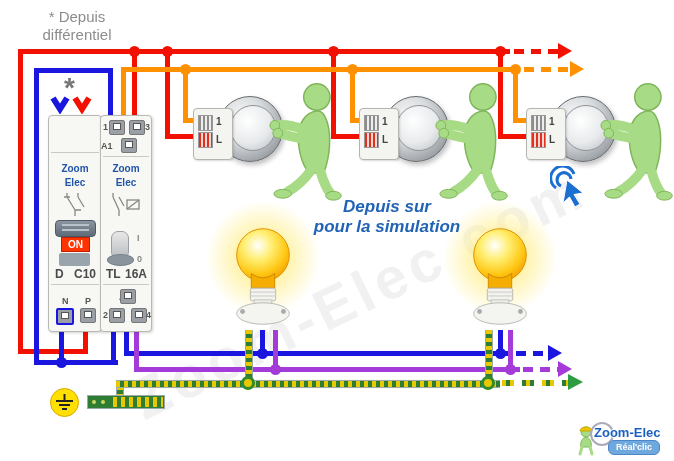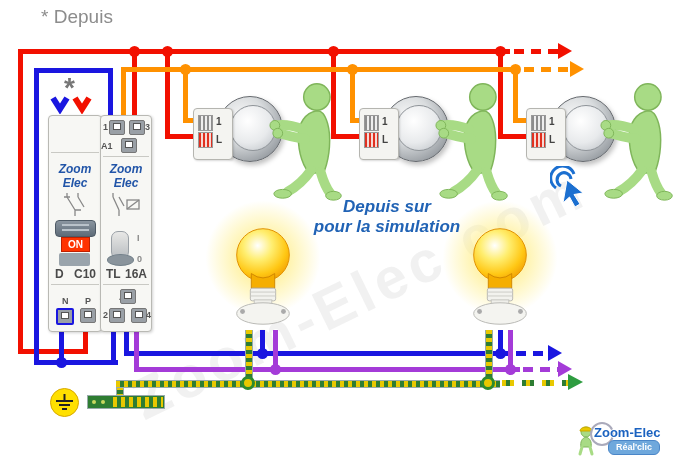--- a/index.html
+++ b/index.html
@@ -20,21 +20,21 @@
   .earth-v{background:repeating-linear-gradient(0deg,#E8C800 0 4px,#2E7D32 4px 8px);border-left:1px solid #9aa;border-right:1px solid #9aa;}
   .earth-dash{background-image:repeating-linear-gradient(90deg,transparent 0 12px,#ffffff 12px 20px),
               repeating-linear-gradient(90deg,#E8C800 0 4px,#2E7D32 4px 8px);}
   .dot{position:absolute;width:11px;height:11px;border-radius:50%;z-index:3;}
   .edot{position:absolute;width:8px;height:8px;border-radius:50%;background:#E8C800;border:3px solid #2E8B2E;z-index:3;}
   .arr{position:absolute;width:0;height:0;z-index:3;}
   
   .device{position:absolute;top:115px;height:215px;background:#F7F7F4;border:1px solid #b9b9b4;
           border-radius:4px;box-shadow:1px 1px 3px rgba(0,0,0,.18);z-index:4;}
   .brand{position:absolute;width:100%;text-align:center;color:#2255A8;font-weight:bold;
-         font-style:italic;font-size:12px;line-height:14px;}
+         font-size:10px;line-height:14px;}
   .rating{position:absolute;width:100%;top:151px;font-size:12px;font-weight:bold;color:#4a4a4a;}
   .divline{position:absolute;left:2px;right:2px;height:1px;background:#c9c9c4;}
   .term{position:absolute;width:14px;height:13px;background:#9AA0A6;border:1px solid #777;border-radius:2px;}
   .term i{display:block;width:6px;height:5px;background:#fff;border:1px solid #555;margin:2px auto;}
   .tlabel{position:absolute;font-size:9px;font-weight:bold;color:#555;}
   
   .pb{position:absolute;width:112px;height:78px;z-index:4;}
   .pb-block{position:absolute;left:0;top:0;width:38px;height:50px;background:#F4F4F1;border:1px solid #b5b5b0;
             border-radius:4px;box-shadow:1px 1px 2px rgba(0,0,0,.15);}
   .stripes{position:absolute;left:4px;width:13px;height:14px;border:1px solid #999;
@@ -170,22 +170,23 @@
       <path d="M13.5,5 V12 M5,12 H22 M8,16 H19 M11,20 H16"></path>
         </g>
       </svg>
   </div>
   <div class="abs" style="left:87px;top:395px;width:76px;height:12px;background:#2E7D32;border:1px solid #9aa;z-index:4;">
     <div style="position:absolute;right:1px;top:1px;bottom:1px;width:50px;background:repeating-linear-gradient(90deg,#E8C800 0 4px,#2E7D32 4px 8px);"></div>
     <div style="position:absolute;left:4px;top:4px;width:4px;height:4px;border-radius:50%;background:#C8D860;"></div>
     <div style="position:absolute;left:13px;top:4px;width:4px;height:4px;border-radius:50%;background:#C8D860;"></div>
   </div>
 
-  <div class="abs" style="left:18px;top:8px;width:118px;text-align:center;font-size:19px;line-height:18px;color:#8C8C8C;z-index:5;">
+  <div class="abs" style="left:18px;top:8px;width:118px;text-align:center;font-size:15px;line-height:18px;color:#8C8C8C;z-index:5;">
     <div>* Depuis</div>
+    <div>différentiel</div>
   </div>
   <div class="abs" style="left:64px;top:72px;font-size:28px;font-weight:bold;color:#777;z-index:5;">*</div>
 
   <svg class="abs" style="left:50px;top:96px;z-index:5;" width="20" height="18" viewBox="0 0 20 18">
     <polyline points="3,2 10,13 17,2" fill="none" stroke="#1A16E0" stroke-width="6"></polyline>
     </svg>
   <svg class="abs" style="left:72px;top:96px;z-index:5;" width="20" height="18" viewBox="0 0 20 18">
     <polyline points="3,2 10,13 17,2" fill="none" stroke="#F21000" stroke-width="6"></polyline>
     </svg>
 

